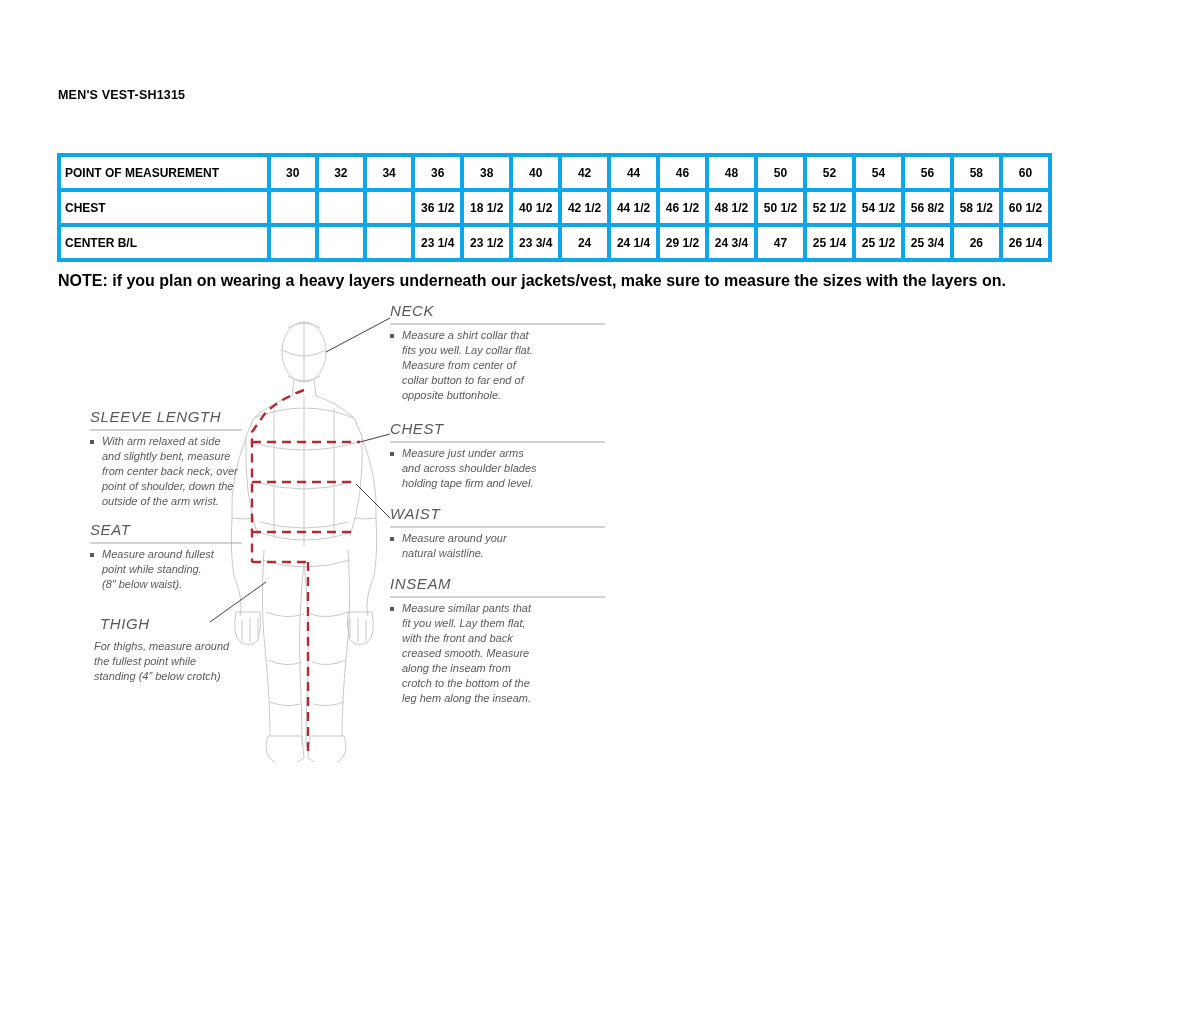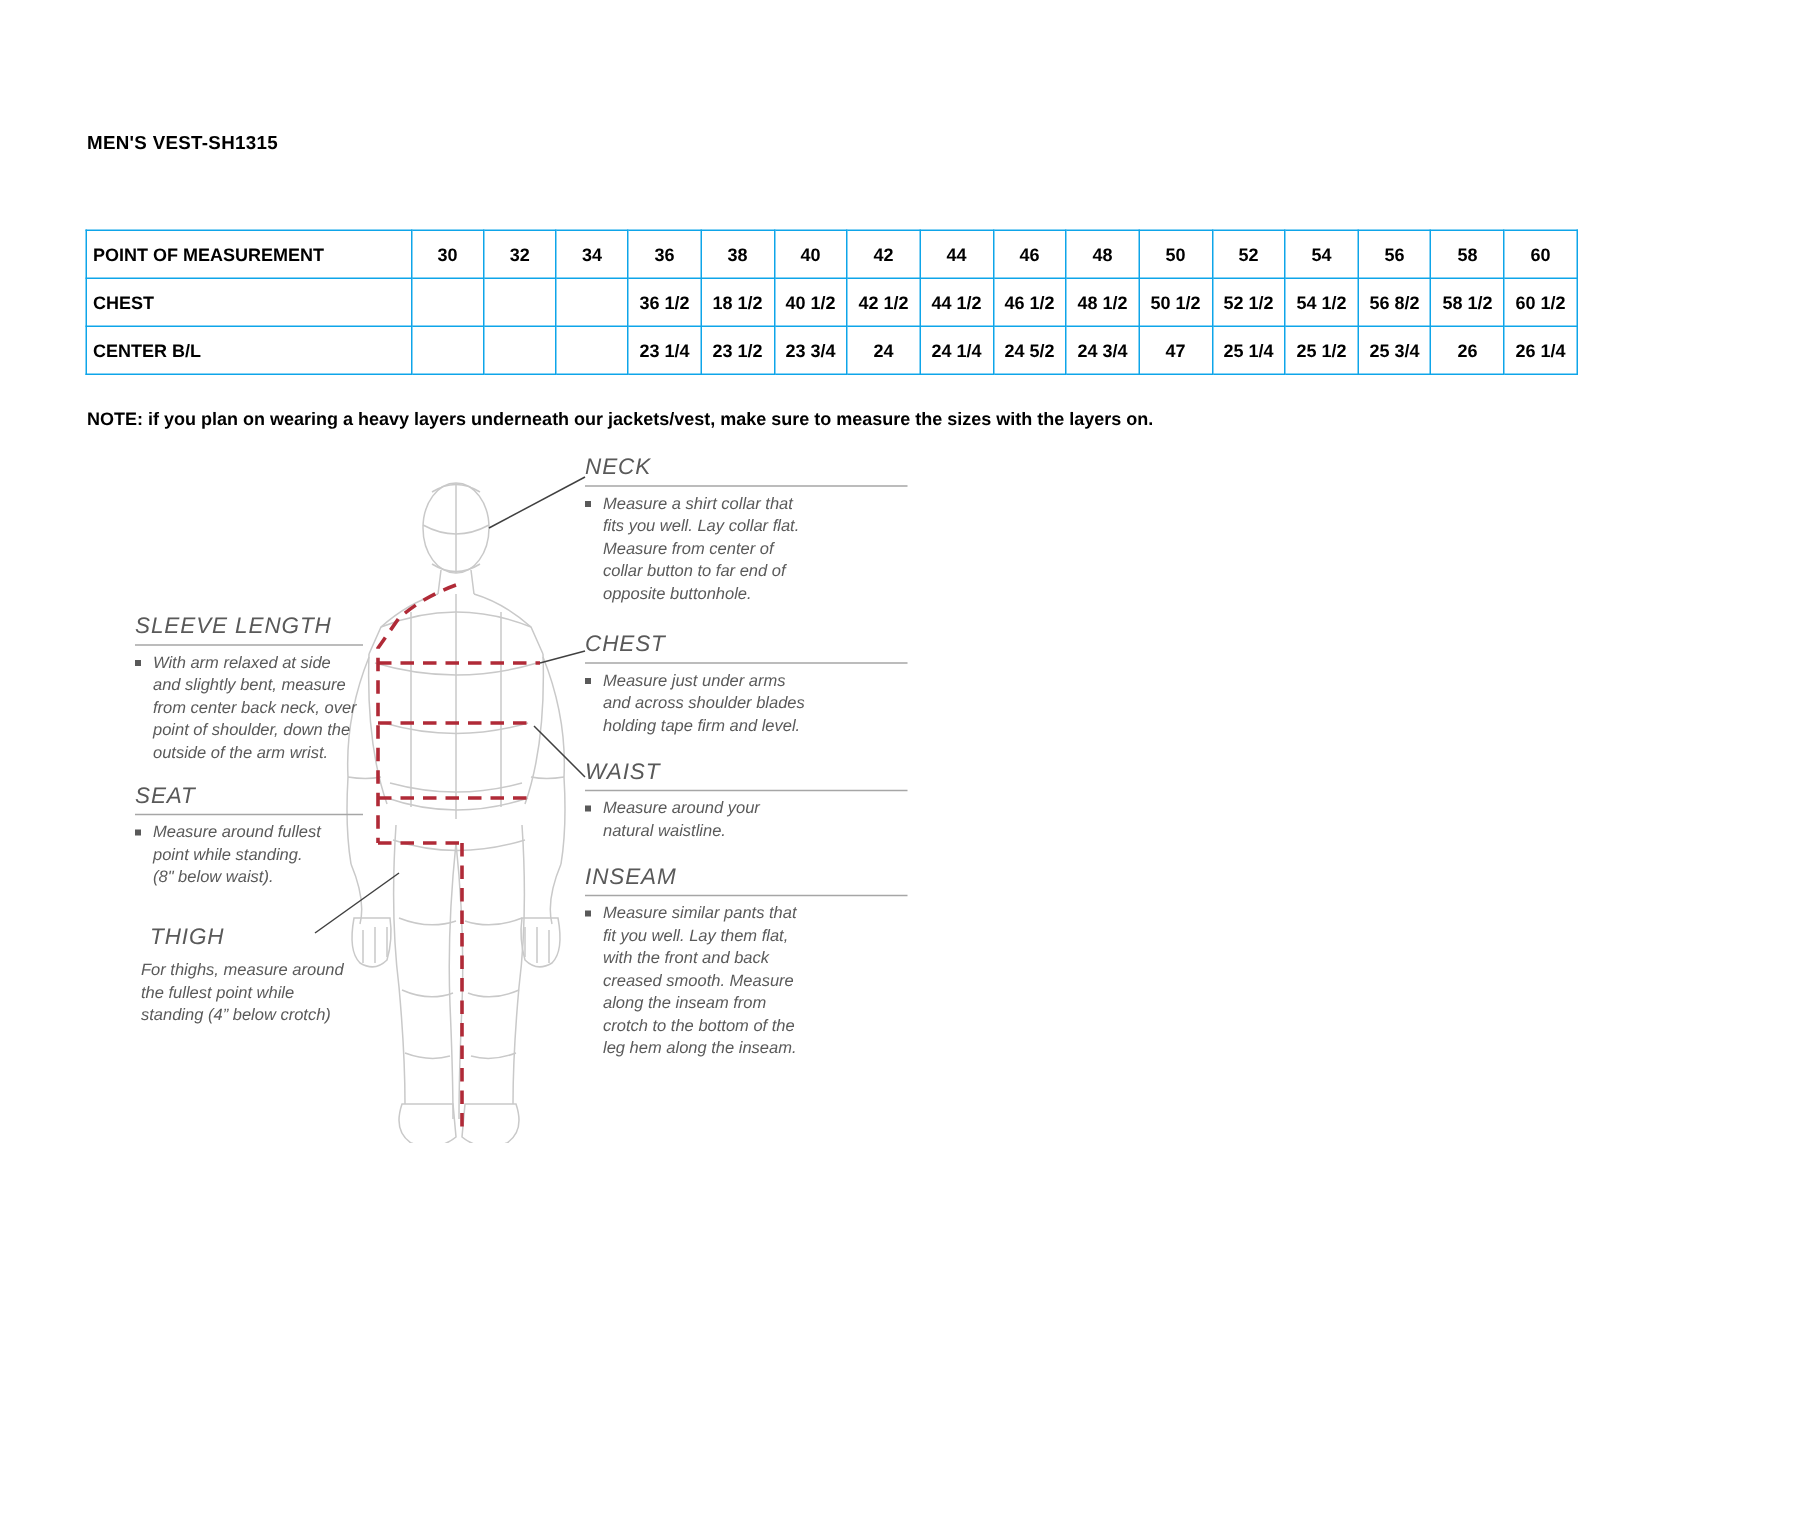--- a/index.html
+++ b/index.html
@@ -32,21 +32,21 @@
   }
 
   table.size-table {
     position: absolute;
     left: 57px;
     top: 153px;
     border-collapse: collapse;
     table-layout: fixed;
   }
   table.size-table td, table.size-table th {
-    border: 1px solid #0ea5e9;
+    border: 4px solid #0ea5e9;
     height: 31px;
     font-size: 12px;
     font-weight: bold;
     text-align: center;
     vertical-align: middle;
     padding: 0;
   }
   table.size-table td.label-cell {
     text-align: left;
     padding-left: 4px;
@@ -61,21 +61,21 @@
     font-size: 12px;
   }
   table.size-table tr.data-row td.label-cell {
     font-weight: bold;
   }
 
   .note {
     position: absolute;
     left: 58px;
     top: 272px;
-    font-size: 12px;
+    font-size: 16px;
     font-weight: bold;
   }
 
   .diagram {
     position: absolute;
     left: 60px;
     top: 292px;
     width: 560px;
     height: 470px;
     font-style: italic;
@@ -172,21 +172,21 @@
       <tr class="data-row">
         <td class="label-cell">CENTER B/L</td>
         <td class="size-cell"></td>
         <td class="size-cell"></td>
         <td class="size-cell"></td>
         <td class="size-cell">23 1/4</td>
         <td class="size-cell">23 1/2</td>
         <td class="size-cell">23 3/4</td>
         <td class="size-cell">24</td>
         <td class="size-cell">24 1/4</td>
-        <td class="size-cell">24 5/2</td>
+        <td class="size-cell">29 1/2</td>
         <td class="size-cell">24 3/4</td>
         <td class="size-cell">47</td>
         <td class="size-cell">25 1/4</td>
         <td class="size-cell">25 1/2</td>
         <td class="size-cell">25 3/4</td>
         <td class="size-cell">26</td>
         <td class="size-cell">26 1/4</td>
       </tr>
     </tbody>
   </table>

